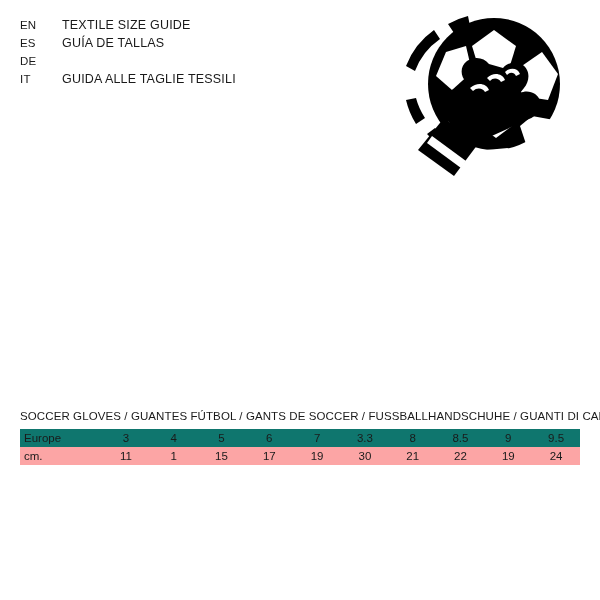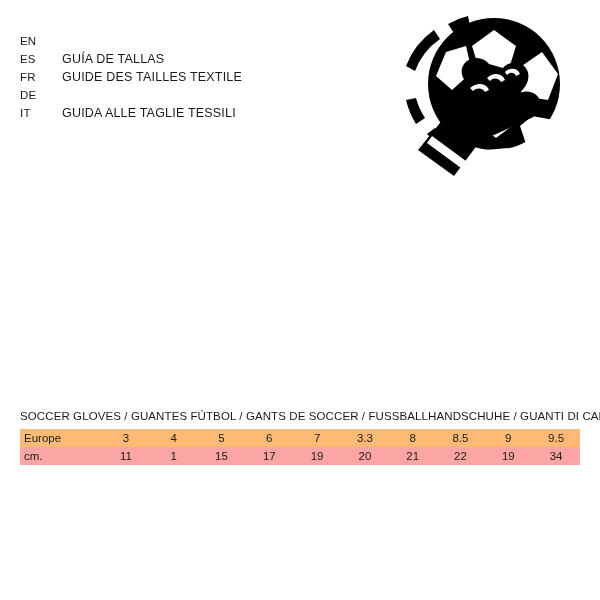--- a/index.html
+++ b/index.html
@@ -12,21 +12,21 @@
     height: 600px;
     font-family: "Liberation Sans", sans-serif;
     color: #1a1a1a;
     position: relative;
     overflow: hidden;
   }
 
   
   .legend {
     position: absolute;
-    top: 32px;
+    top: 16px;
     left: 20px;
     width: 260px;
   }
   .legend-row {
     display: flex;
     align-items: baseline;
     height: 18px;
     line-height: 18px;
     white-space: nowrap;
   }
@@ -82,40 +82,37 @@
     padding: 3px 0 3px 0;
     text-align: center;
     vertical-align: middle;
   }
   table.size-table td.rowlabel {
     text-align: left;
     padding-left: 4px;
     width: 78px;
   }
   tr.shaded {
-    background: #fdba74;
+    background: #0f766e;
   }
   tr.plain {
     background: #fca5a5;
   }
 </style>
 </head>
 <body>
 
 <div class="legend">
   <div class="legend-row">
     <span class="legend-code">EN</span>
+    <span class="legend-text">TEXTILE SIZE GUIDE</span>
   </div>
   <div class="legend-row">
     <span class="legend-code">ES</span>
     <span class="legend-text">GUÍA DE TALLAS</span>
-  </div>
-  <div class="legend-row">
-    <span class="legend-code">FR</span>
-    <span class="legend-text">GUIDE DES TAILLES TEXTILE</span>
   </div>
   <div class="legend-row">
     <span class="legend-code">DE</span>
   </div>
   <div class="legend-row">
     <span class="legend-code">IT</span>
     <span class="legend-text">GUIDA ALLE TAGLIE TESSILI</span>
   </div>
 </div>
 
@@ -184,21 +181,21 @@
         <td>9</td>
         <td>9.5</td>
       </tr>
       <tr class="plain">
         <td class="rowlabel">cm.</td>
         <td>11</td>
         <td>1</td>
         <td>15</td>
         <td>17</td>
         <td>19</td>
-        <td>20</td>
+        <td>30</td>
         <td>21</td>
         <td>22</td>
         <td>19</td>
-        <td>34</td>
+        <td>24</td>
       </tr>
     </tbody>
   </table>
 </div>
 
 </body></html>

